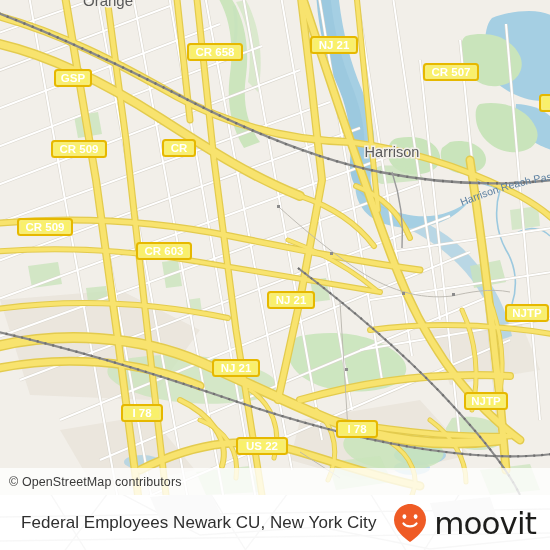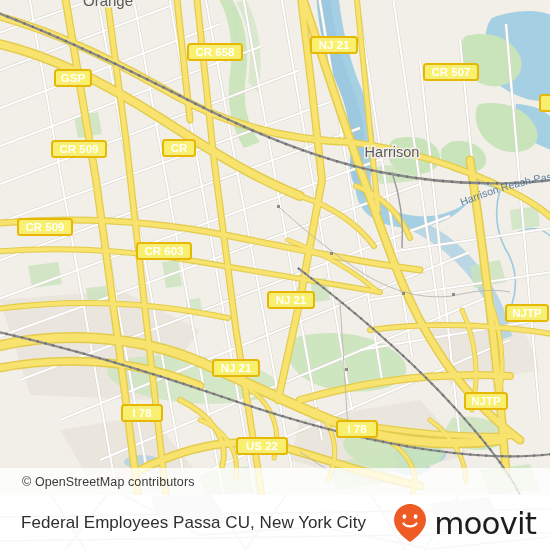--- a/index.html
+++ b/index.html
@@ -31,21 +31,21 @@
   
   #attribution {
     position: absolute;
     left: 0;
     top: 468px;
     width: 550px;
     height: 27px;
     background: rgba(255,255,255,0.78);
     display: flex;
     align-items: center;
-    padding-left: 22px;
+    padding-left: 9px;
     z-index: 30;
   }
   #attribution .attr-text {
     font-size: 12.5px;
     color: #3a3a3a;
     letter-spacing: 0.1px;
     font-family: "Liberation Sans", sans-serif;
   }
 
   
@@ -520,21 +520,21 @@
           <path d="M470 -10 L420 70"></path>
         <path d="M0 30 L550 22"></path>
         <path d="M0 54 L550 46"></path>
       </g>
       <g fill="#efefef">
         <path d="M150 10 L210 4 L224 34 L164 42 Z"></path>
         <path d="M430 16 L490 10 L500 40 L440 46 Z"></path>
       </g>
     </svg>
 
-    <span class="place-title">Federal Employees Passa CU, New York City</span>
+    <span class="place-title">Federal Employees Newark CU, New York City</span>
 
     <div id="brand">
       <svg width="34" height="40" viewBox="0 0 34 40">
         <path d="M17 1 C8.2 1 1 8.2 1 17 C1 27 12 35.5 17 39 C22 35.5 33 27 33 17 C33 8.2 25.8 1 17 1 Z" fill="#ef5b25"></path>
         <ellipse cx="11.4" cy="13.6" rx="1.9" ry="2.4" fill="#ffffff"></ellipse>
         <ellipse cx="22.6" cy="13.6" rx="1.9" ry="2.4" fill="#ffffff"></ellipse>
         <path d="M10.5 20.5 C13 24.4 21 24.4 23.5 20.5" stroke="#ffffff" stroke-width="2.3" fill="none" stroke-linecap="round"></path>
       </svg>
       <span class="brand-word">moovit</span>
     </div>

